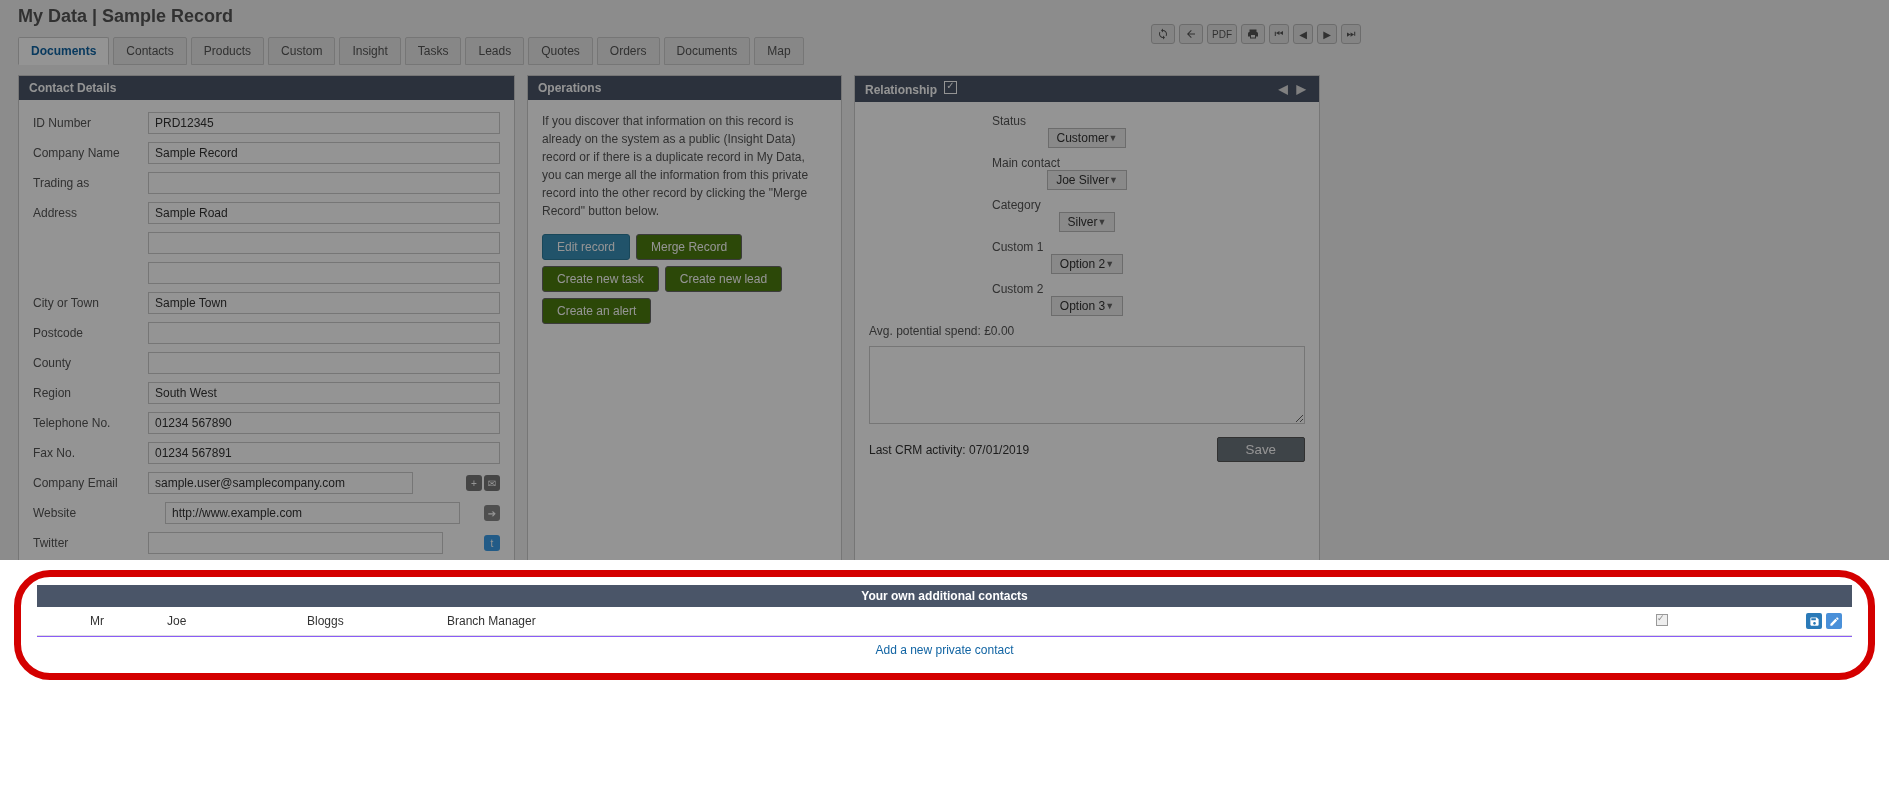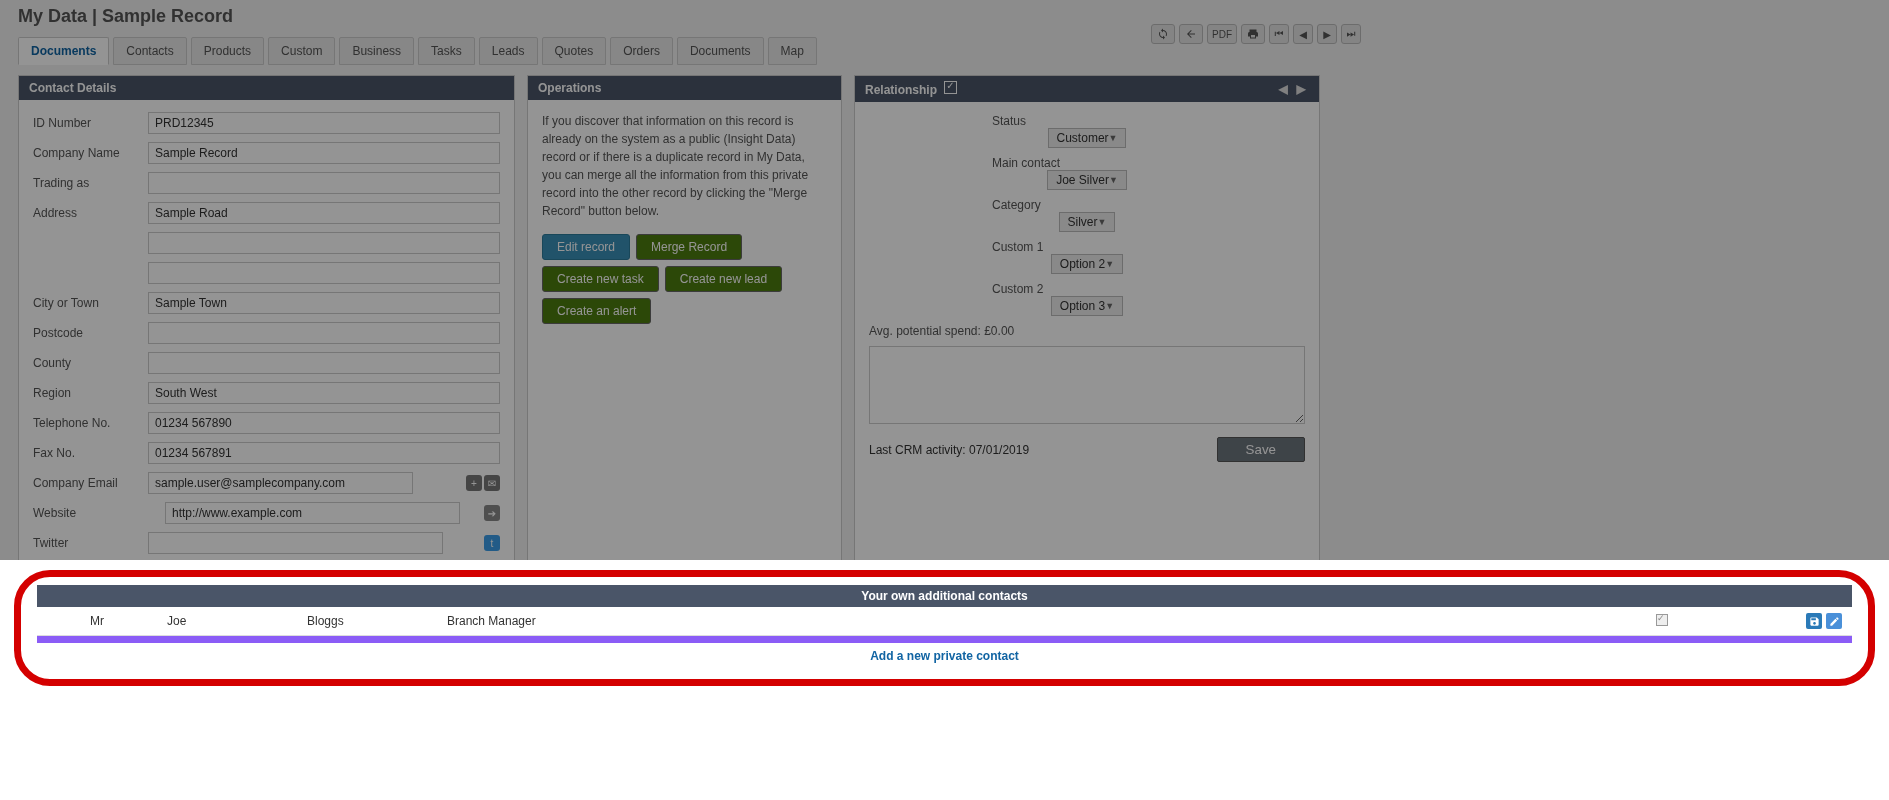--- a/index.html
+++ b/index.html
@@ -61,21 +61,21 @@
 
 .bottom-outer { position: absolute; left: 0; right: 0; top: 560px; height: 240px; background: #fff; padding: 10px 0 0 0; z-index:100;}
 .highlight-frame { position: relative; margin: 0 14px; border: 7px solid #d40000; border-radius: 36px; padding: 8px 16px 10px 16px; }
 .ac-header { background: #4a5568; color:#fff; text-align:center; padding: 4px 0; font-size:12px; font-weight:bold;}
 .ac-table { width:100%; border-collapse: collapse; background:#fff;}
 .ac-table td { padding: 6px 10px; color:#333; font-size:12px; border-bottom:1px solid #ddd;}
 .ac-actions { display:flex; gap:4px; justify-content:flex-end;}
 .ac-icn { width:16px; height:16px; display:inline-flex; align-items:center; justify-content:center; border-radius:2px; cursor:pointer;}
 .ac-icn.save{ background:#2a7ab8; color:#fff;}
 .ac-icn.edit{ background:#4a90d9; color:#fff;}
-.ac-addlink { display:block; text-align:center; padding:6px 0; color:#1164a3; font-weight:bold; cursor:pointer; font-size:12px; border-top:7px solid #8b5cf6;}
+.ac-addlink { display:block; text-align:center; padding:6px 0; color:#1164a3; font-weight:normal; cursor:pointer; font-size:12px; border-top:1px solid #8b5cf6;}
 .chk-dis { width:12px; height:12px; appearance:none; border:1px solid #999; background:#eee; position:relative;}
 .chk-dis:checked::after{content:"✓"; color:#888; position:absolute; font-size:9px; top:-2px; left:0px;}
 </style>
 </head>
 <body>
 
 <div class="page-wrap">
   <div class="top-area">
     <div class="page-title">My Data | Sample Record</div>
 
@@ -100,21 +100,21 @@
       <div class="tbtn nav">◀</div>
       <div class="tbtn nav">▶</div>
       <div class="tbtn nav">⏭</div>
     </div>
 
     <div class="tabs">
       <div class="tab active">Documents</div>
       <div class="tab">Contacts</div>
       <div class="tab">Products</div>
       <div class="tab">Custom</div>
-      <div class="tab">Business</div>
+      <div class="tab">Insight</div>
       <div class="tab">Tasks</div>
       <div class="tab">Leads</div>
       <div class="tab">Quotes</div>
       <div class="tab">Orders</div>
       <div class="tab">Documents</div>
       <div class="tab">Map</div>
     </div>
 
     <div class="panels">
 

